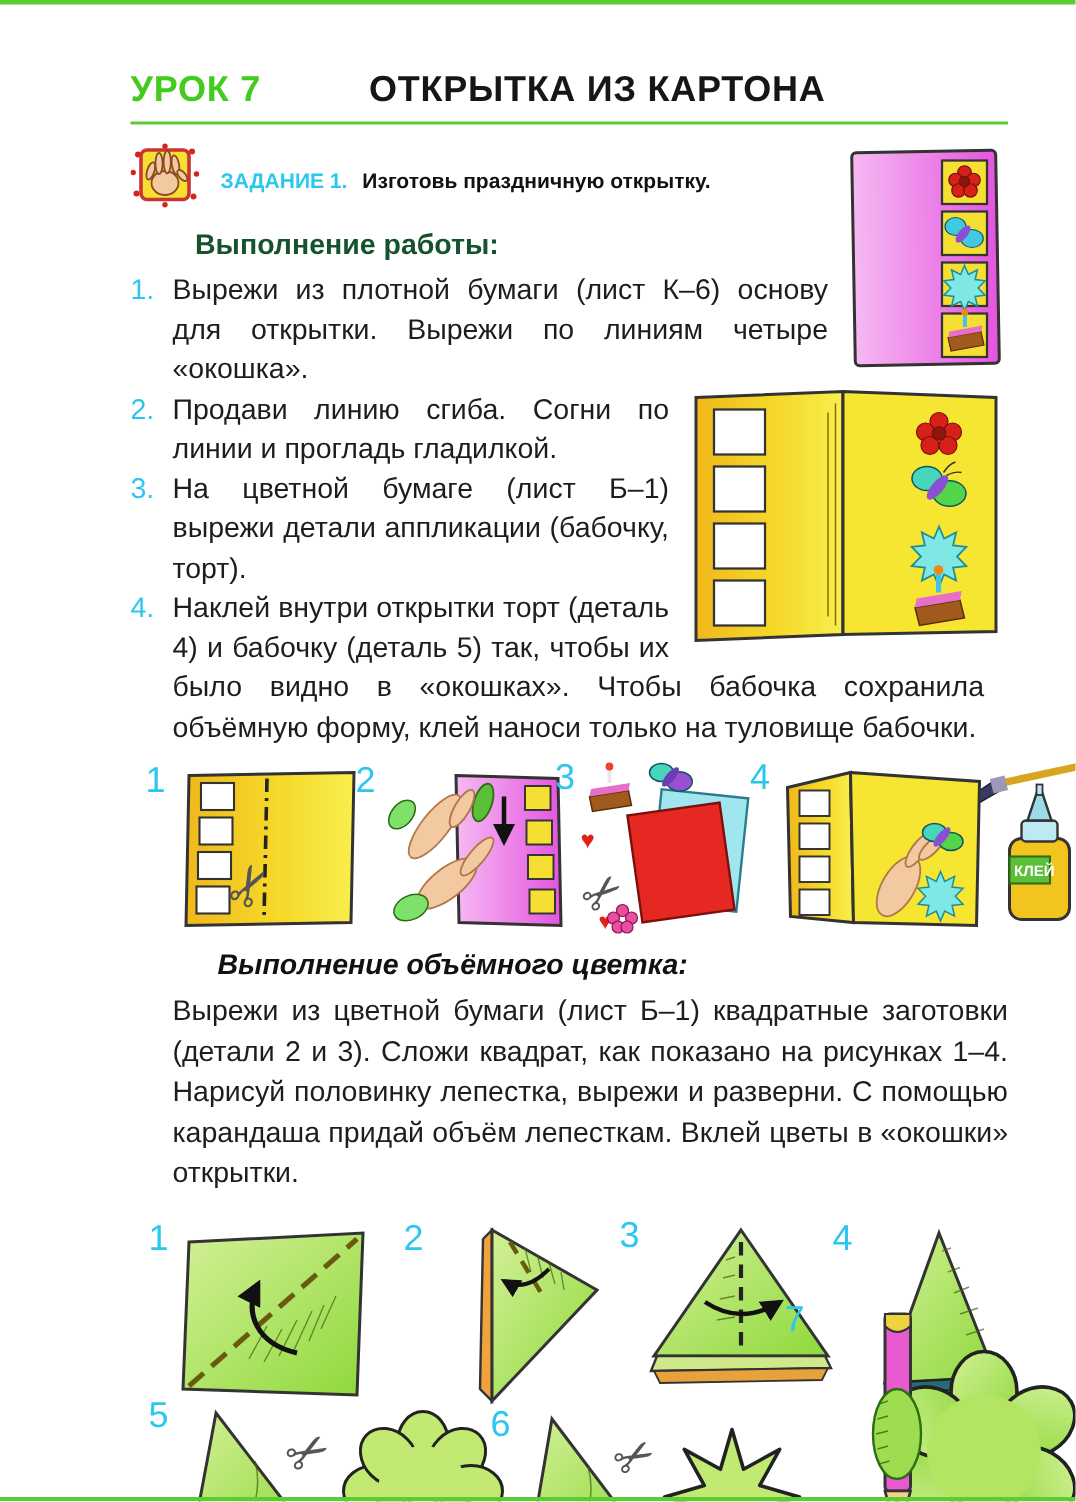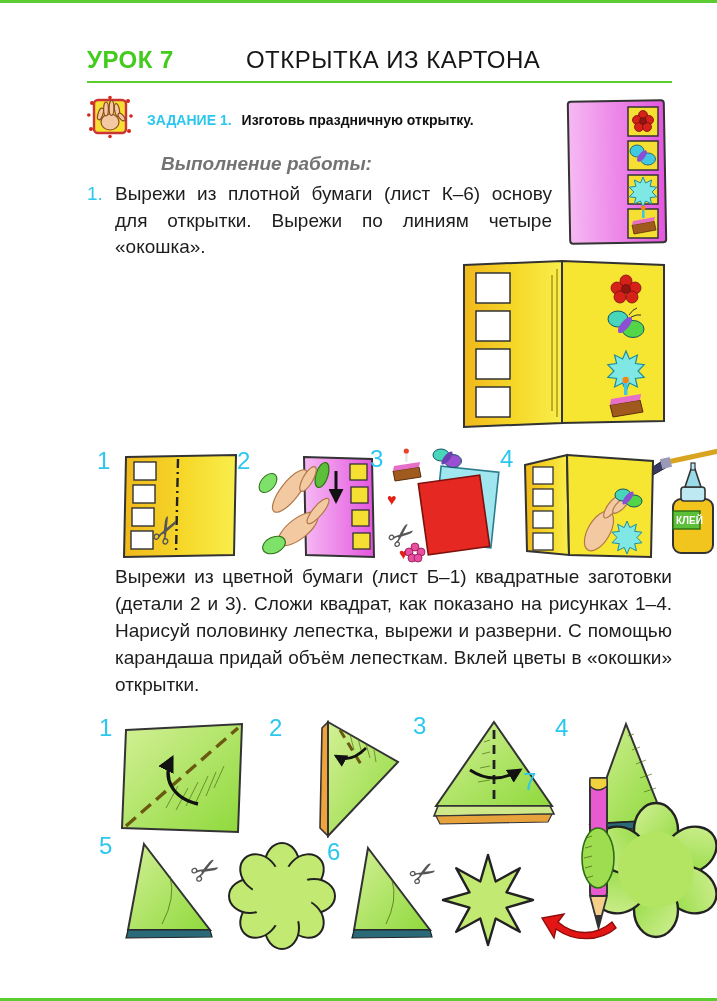--- a/index.html
+++ b/index.html
@@ -8,33 +8,33 @@
     font-family:"Liberation Sans",sans-serif;color:#1d1d1d;padding-left:15px;
   }
   .edge{position:absolute;left:0;right:0;height:3px;background:#5bcd33;}
   .edge-top{top:0;}
   .edge-bottom{bottom:0;}
   .content{padding:46px 60px 0 72px;}
 
   
   .header{display:flex;align-items:baseline;border-bottom:2px solid #5bcd33;padding-bottom:7px;}
   .lesson-label{color:#43cb1d;font-size:24px;font-weight:bold;letter-spacing:.5px;margin-right:72px;white-space:nowrap;}
-  .page-title{font-size:24px;font-weight:normal;color:#161616;letter-spacing:.5px;white-space:nowrap;}
+  .page-title{font-size:24px;font-weight:bold;color:#161616;letter-spacing:.5px;white-space:nowrap;}
 
   
   .float-img{float:right;}
   .closed-card{margin:2px 2px 8px 14px;}
   .open-card{clear:right;margin:0 0 8px 10px;}
 
   .main-block{margin-top:12px;}
   .task-row{font-size:14px;line-height:26px;}
   .hand-badge{display:inline-block;vertical-align:-14px;margin-right:14px;}
   .task-label{color:#2cc7ee;font-weight:bold;margin-right:10px;}
   .task-title{font-weight:bold;color:#111;}
-  .sec-heading{font-size:19px;font-weight:bold;font-style:italic;margin:6px 0 6px 74px;color:#737373;}
+  .sec-heading{font-size:19px;font-weight:bold;margin:6px 0 6px 43px;color:#14532d;}
   .sec-heading2{font-size:19px;font-weight:bold;font-style:italic;margin:10px 0 6px 58px;color:#111;}
 
   ol.steps{list-style:none;margin:2px 16px 0 0;padding:0;}
   ol.steps li{font-size:19px;line-height:26.5px;text-align:justify;padding-left:28px;margin:0;}
   .li-num{display:inline-block;width:28px;margin-left:-28px;color:#2cc7ee;font-weight:normal;}
 
   .clear{clear:both;}
 
   
   .figrow1{position:relative;height:116px;margin-top:8px;}
@@ -186,20 +186,23 @@
               <ellipse cx="34.5" cy="22" rx="2.2" ry="4.5" transform="rotate(-40 34.5 22)"></ellipse>
             </g>
           </svg>
         </span><span class="task-label">ЗАДАНИЕ 1.</span><span class="task-title">Изготовь праздничную открытку.</span>
       </div>
 
       <div class="sec-heading">Выполнение работы:</div>
 
       <ol class="steps">
         <li><span class="li-num">1.</span><span>Вырежи из плотной бумаги (лист К–6) основу для открытки. Вырежи по линиям четыре «окошка».</span></li>
+        <li><span class="li-num">2.</span><span>Продави линию сгиба. Согни по линии и прогладь гладилкой.</span></li>
+        <li><span class="li-num">3.</span><span>На цветной бумаге (лист Б–1) вырежи детали аппликации (бабочку, торт).</span></li>
+        <li><span class="li-num">4.</span><span>Наклей внутри открытки торт (деталь 4) и бабочку (деталь 5) так, чтобы их было видно в «окошках». Чтобы бабочка сохранила объёмную форму, клей наноси только на туловище бабочки.</span></li>
       </ol>
       <div class="clear"></div>
     </div>
 
     <div class="figrow1">
       <div class="fig f1">
         <span class="fig-num">1</span>
         <svg width="128" height="112" viewBox="0 0 128 112">
           <polygon points="14,8 124,6 122,106 12,108" fill="url(#goldGrad)" stroke="#333" stroke-width="2"></polygon>
           <g fill="#fff" stroke="#333" stroke-width="1.4">
@@ -294,20 +297,21 @@
             <rect x="166" y="40" width="24" height="14" rx="3" fill="#bfe9f2" stroke="#333" stroke-width="1.6"></rect>
             <polygon points="170,40 186,40 180,22 176,22" fill="#9adbe8" stroke="#333" stroke-width="1.6"></polygon>
             <rect x="176" y="16" width="4" height="7" fill="#bfe9f2" stroke="#333" stroke-width="1.2"></rect>
             <rect x="158" y="64" width="27" height="18" fill="#5cbf3a" stroke="#2d6e12" stroke-width="1.4"></rect>
             <text x="161" y="77" font-size="10" font-weight="bold" fill="#ffffff">КЛЕЙ</text>
           </g>
         </svg>
       </div>
     </div>
 
+    <div class="sec-heading2">Выполнение объёмного цветка:</div>
     <p class="flower-text">Вырежи из цветной бумаги (лист Б–1) квадратные заготовки (детали 2 и 3). Сложи квадрат, как показано на рисунках 1–4. Нарисуй половинку лепестка, вырежи и разверни. С помощью карандаша придай объём лепесткам. Вклей цветы в «окошки» открытки.</p>
 
     <div class="figarea2">
       <div class="fig c1">
         <span class="fig-num">1</span>
         <svg width="136" height="122" viewBox="0 0 136 122">
           <polygon points="12,14 128,8 124,116 8,112" fill="url(#greenGrad)" stroke="#333" stroke-width="2"></polygon>
           <line x1="12" y1="110" x2="124" y2="12" stroke="#6a5a10" stroke-width="3.4" stroke-dasharray="13 7"></line>
           <g stroke="#44610e" stroke-width="0.9" opacity="0.7">
             <line x1="52" y1="92" x2="64" y2="70"></line>

